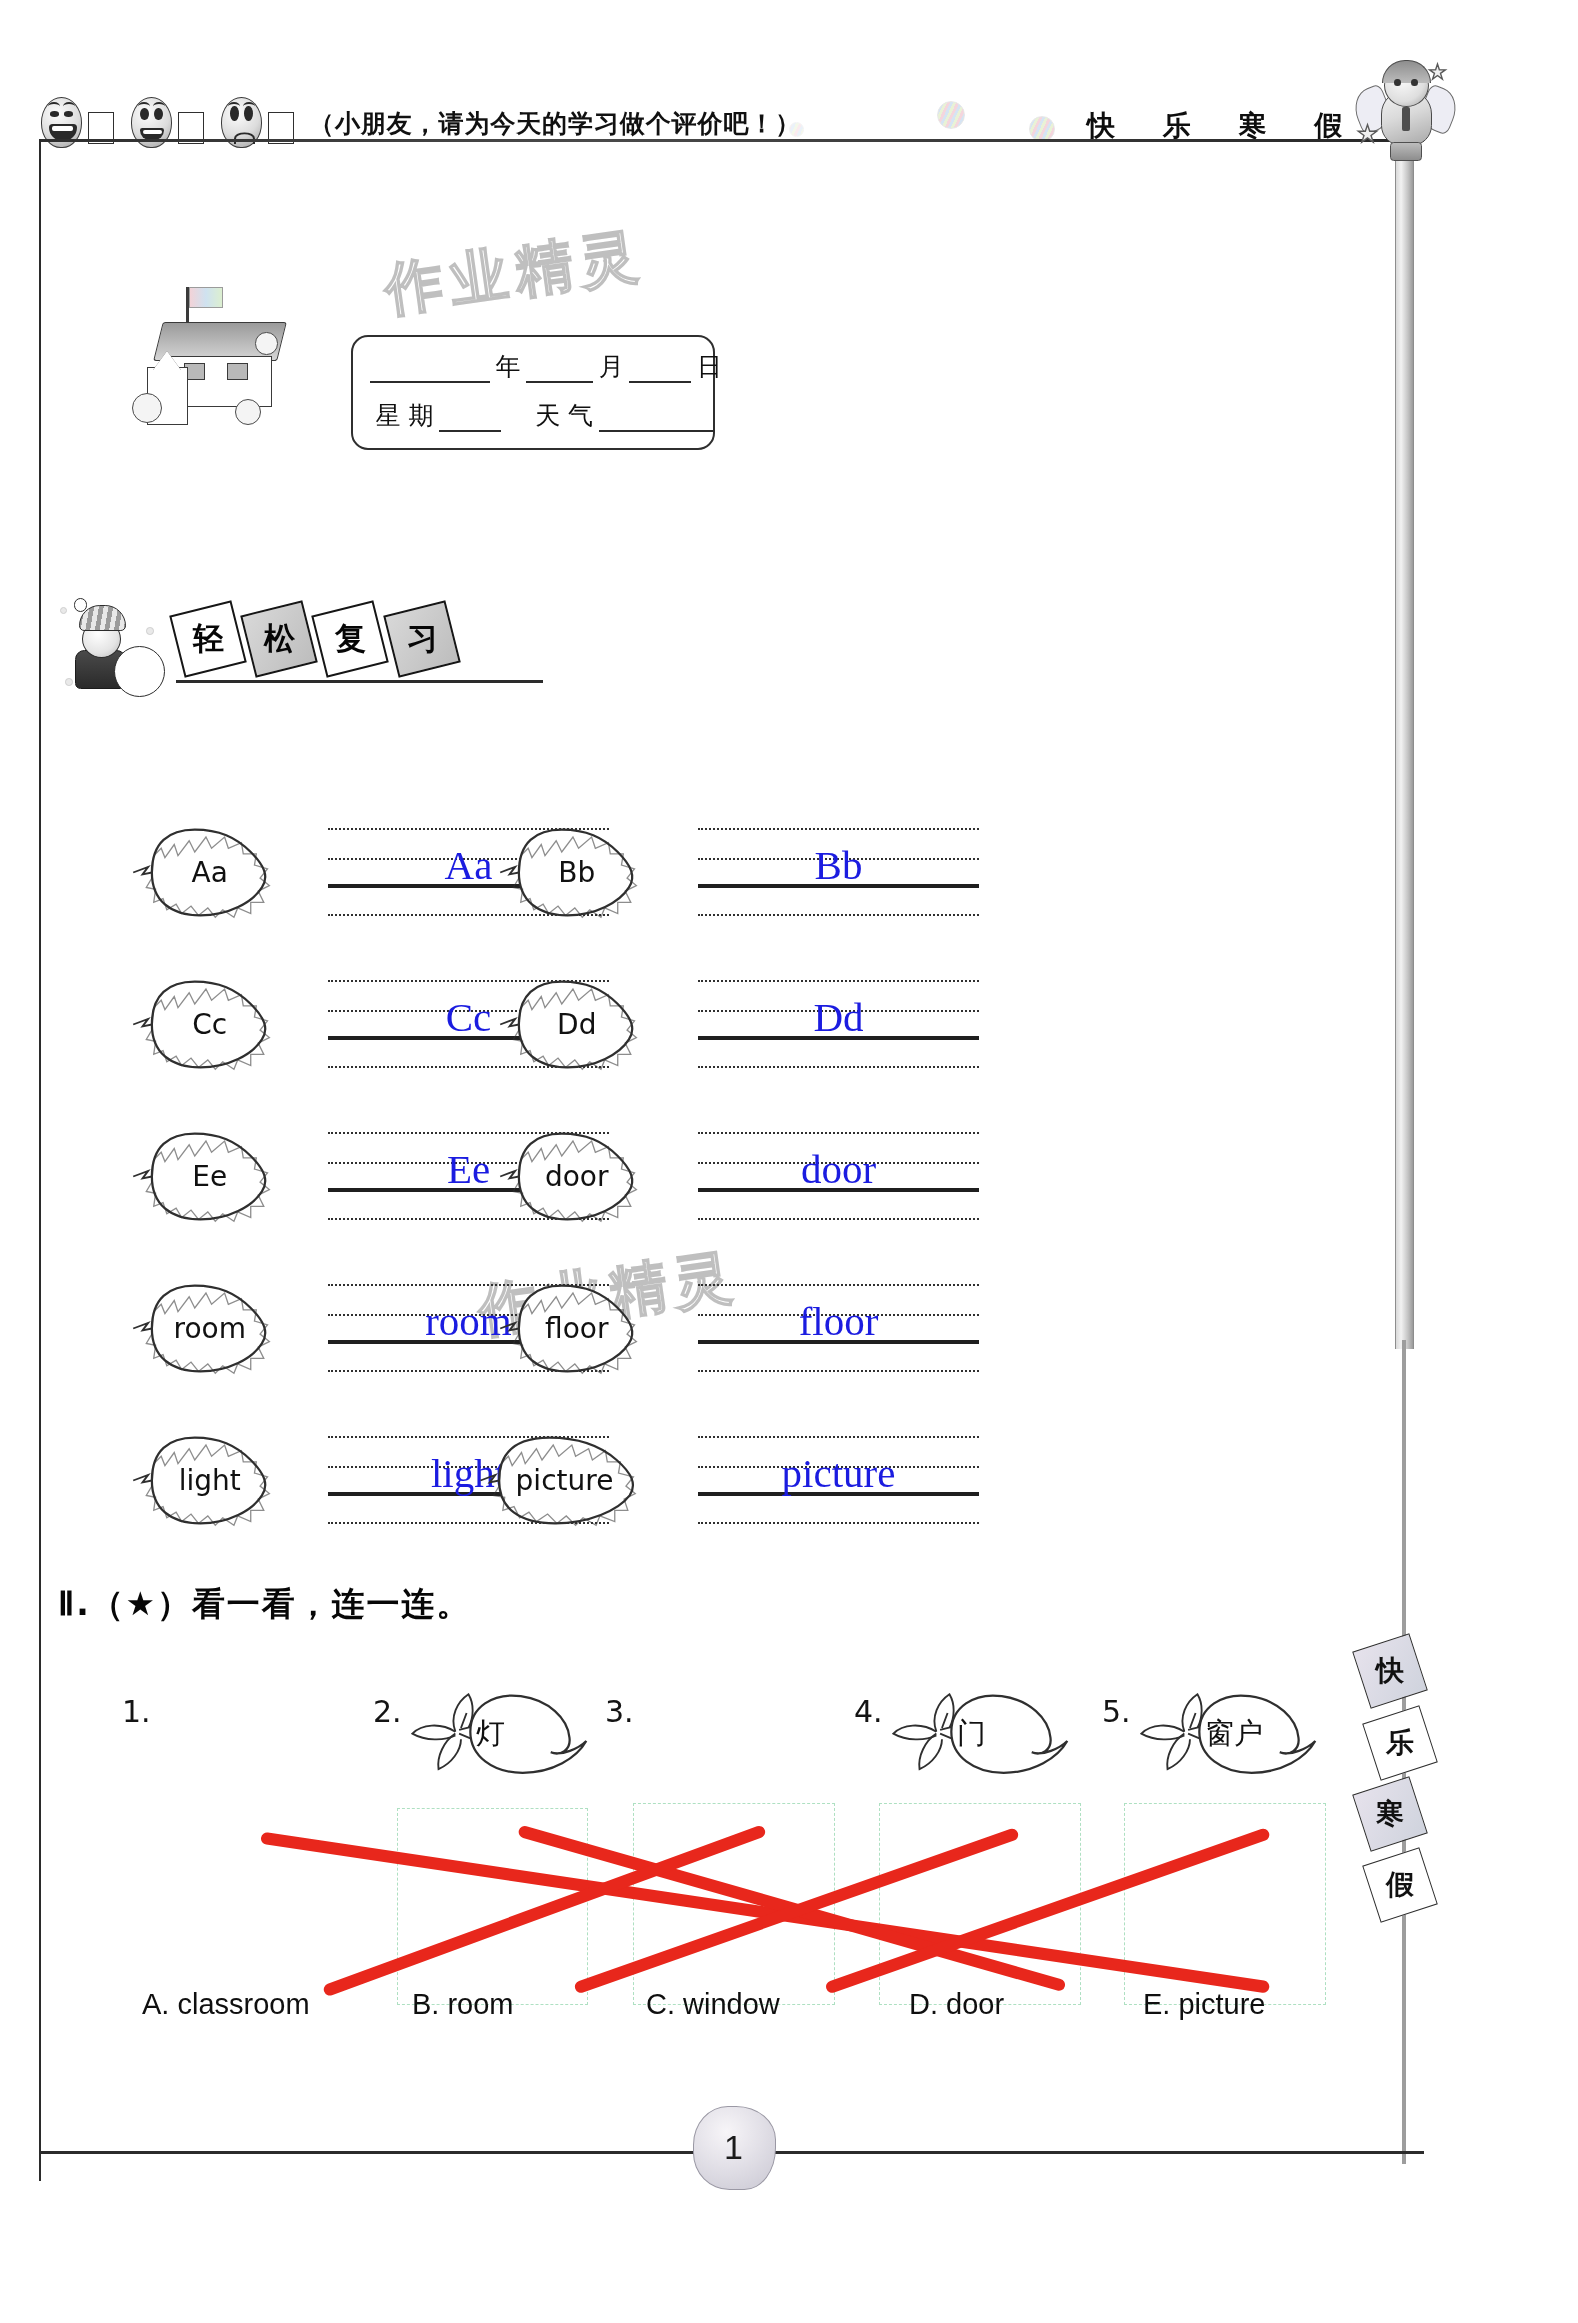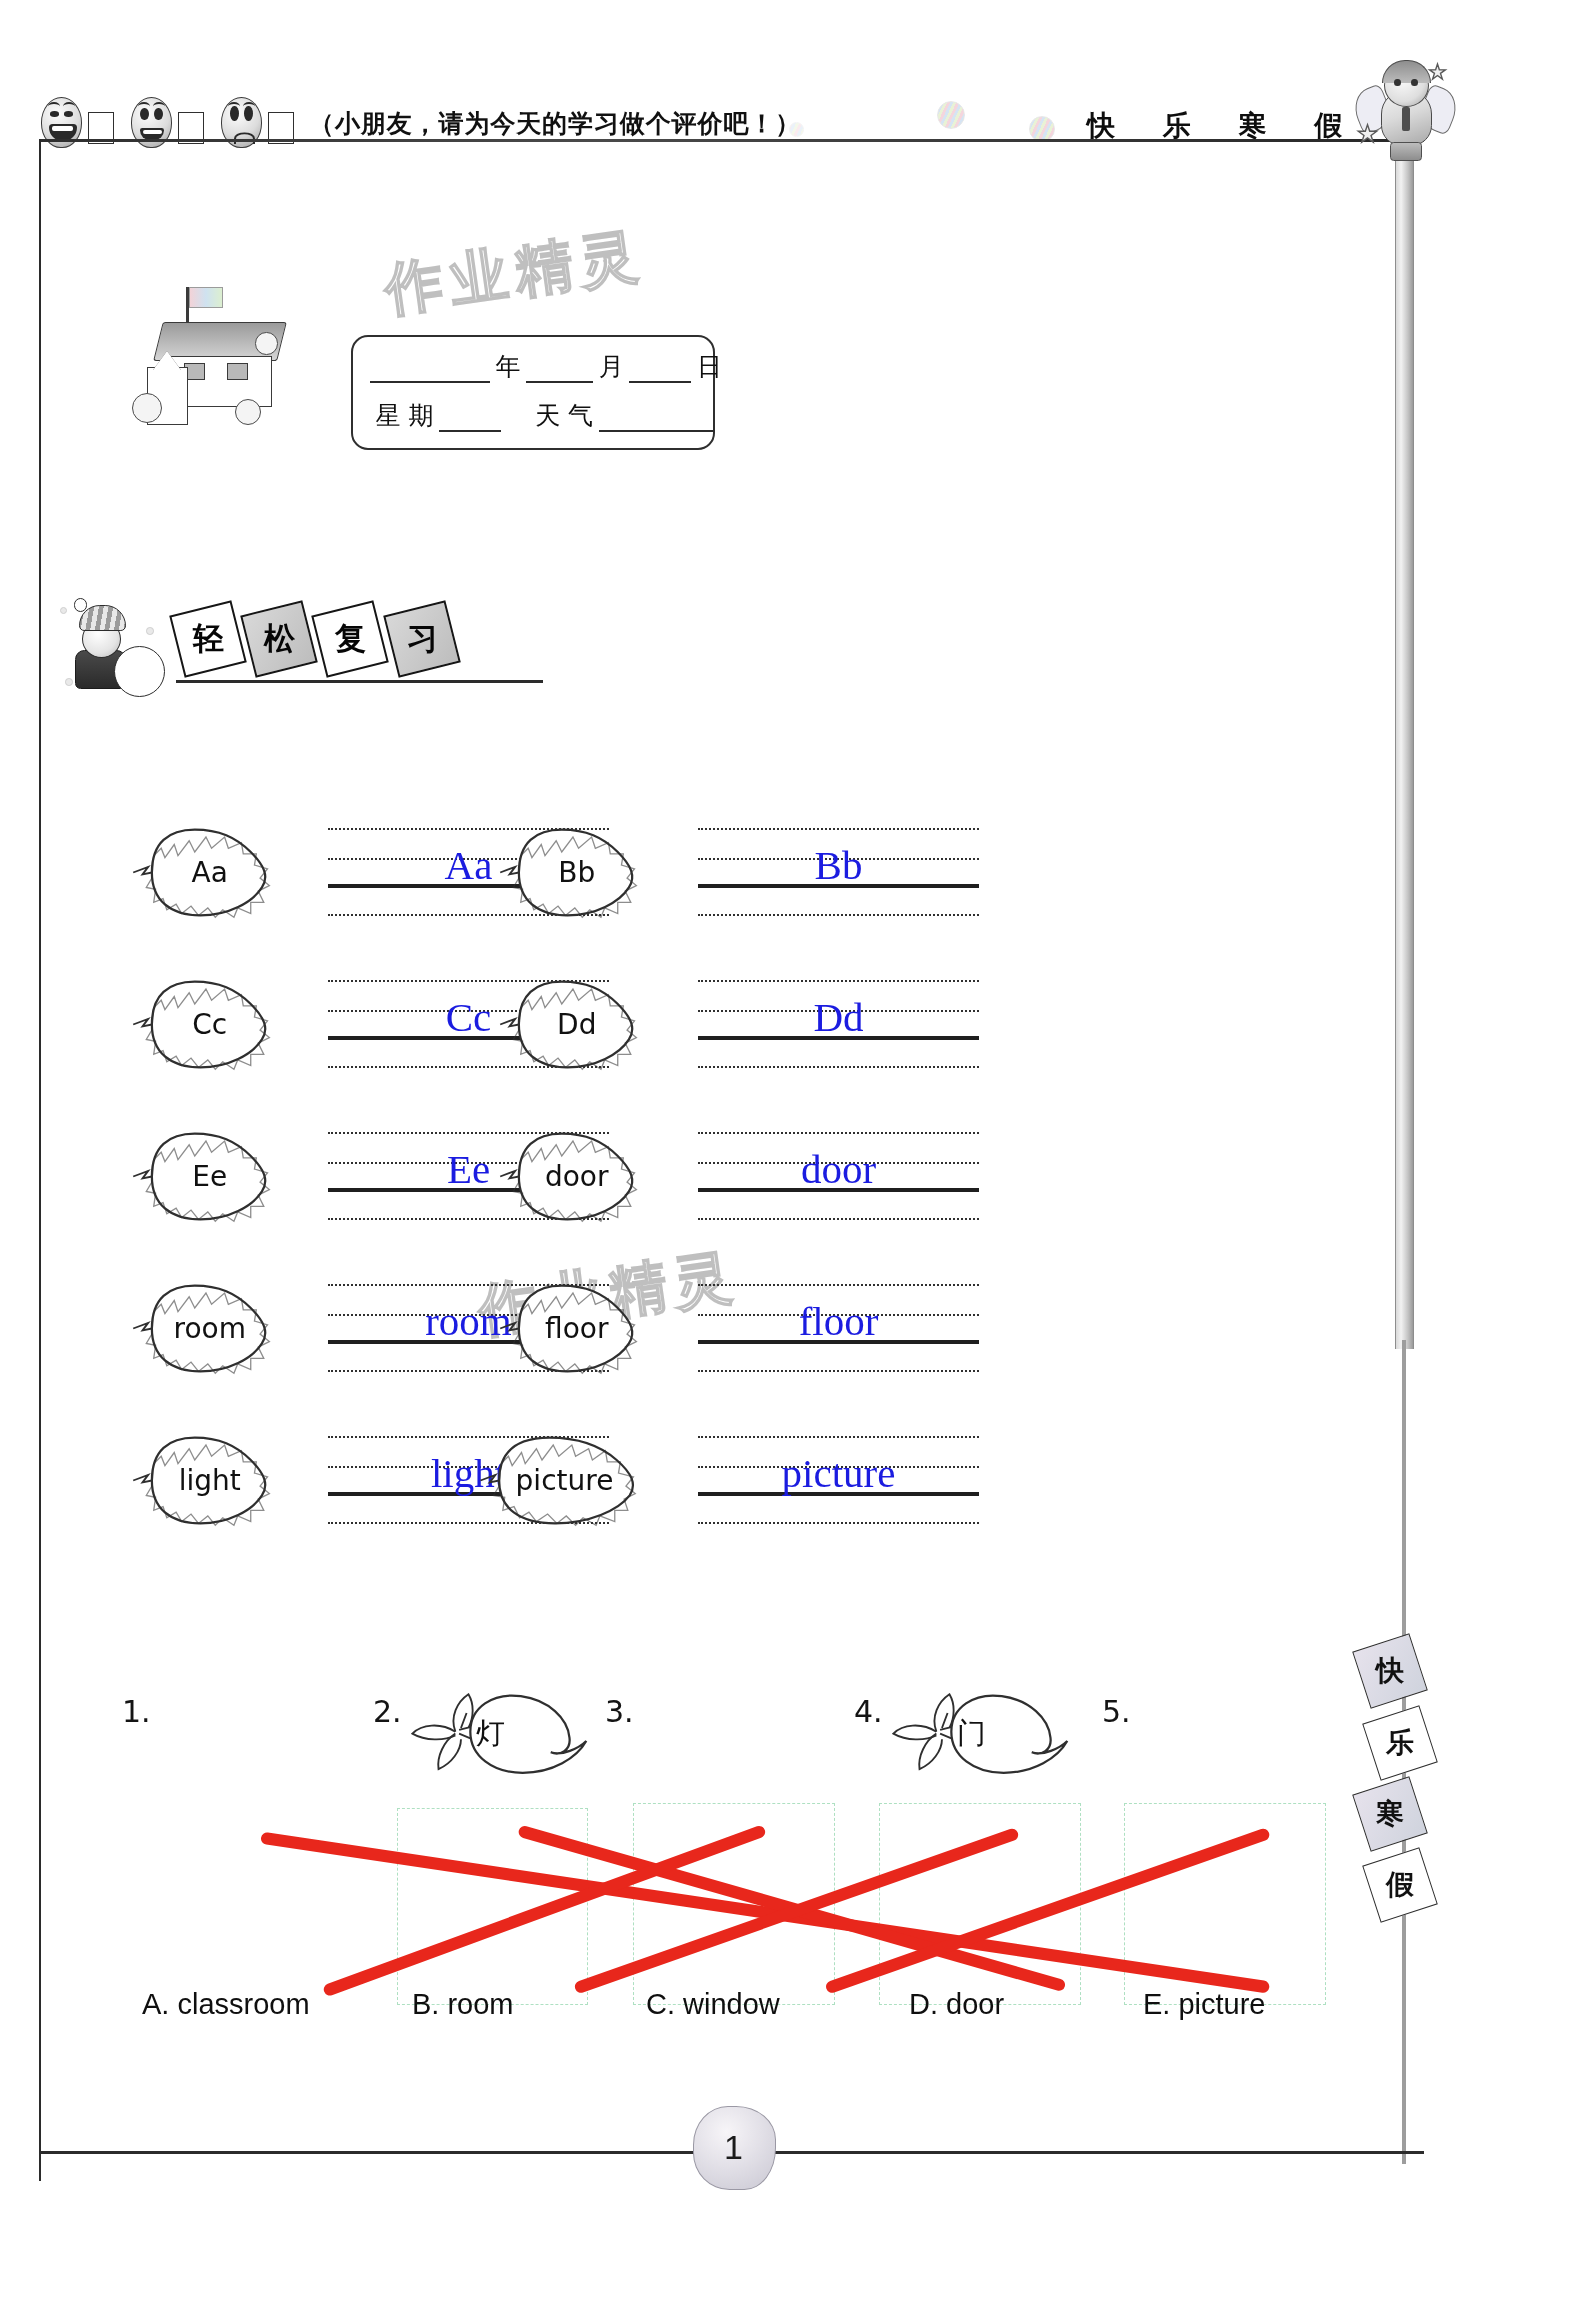--- a/index.html
+++ b/index.html
@@ -463,20 +463,23 @@
     <div class="lbl" style="width:178px;padding-left:17px;">picture</div>
   </div>
   <div class="writing" style="left:698px;top:1432px;">
     <div class="wl dot" style="top:3.7px;"></div>
     <div class="wl dot" style="top:34px;"></div>
     <div class="wl solid" style="top:60px;"></div>
     <div class="wl dot" style="top:90px;"></div>
     <div class="ans" style="top:17px;">picture</div>
   </div>
 
+  <div class="ex-head" style="left:58px;top:1582px;">
+    <span class="rn">Ⅱ</span><span>.（★）看一看，连一连。</span>
+  </div>
 
   <div class="rnum" style="left:122px;top:1694px;">1.</div>
 
   <div class="rnum" style="left:373px;top:1694px;">2.</div>
   <div class="radish" style="left:403px;top:1683px;">
     <svg width="187" height="103" viewBox="0 0 200 110">
       <g fill="none" stroke="#2f2f2f" stroke-width="2">
         <path d="M56 52 C50 36, 58 20, 70 12 C76 22, 76 36, 70 48"></path>
         <path d="M56 52 C40 42, 20 44, 10 54 C24 62, 44 62, 56 56"></path>
         <path d="M56 54 C44 62, 36 78, 38 92 C52 86, 62 72, 62 60"></path>
@@ -499,20 +502,33 @@
         <path d="M56 54 C44 62, 36 78, 38 92 C52 86, 62 72, 62 60"></path>
         <path d="M60 50 L76 46 M60 54 L74 60 M62 48 L68 32"></path>
       </g>
       <path d="M72 52 C72 26, 96 10, 126 14 C156 18, 176 38, 178 58 C180 72, 168 78, 158 74 C170 78, 188 70, 196 62
                C186 80, 160 96, 128 96 C96 96, 72 78, 72 52 Z" fill="#fff" stroke="#2f2f2f" stroke-width="2.4"></path>
     </svg>
     <div class="rlbl">门</div>
   </div>
 
   <div class="rnum" style="left:1102px;top:1694px;">5.</div>
+  <div class="radish" style="left:1132px;top:1683px;">
+    <svg width="187" height="103" viewBox="0 0 200 110">
+      <g fill="none" stroke="#2f2f2f" stroke-width="2">
+        <path d="M56 52 C50 36, 58 20, 70 12 C76 22, 76 36, 70 48"></path>
+        <path d="M56 52 C40 42, 20 44, 10 54 C24 62, 44 62, 56 56"></path>
+        <path d="M56 54 C44 62, 36 78, 38 92 C52 86, 62 72, 62 60"></path>
+        <path d="M60 50 L76 46 M60 54 L74 60 M62 48 L68 32"></path>
+      </g>
+      <path d="M72 52 C72 26, 96 10, 126 14 C156 18, 176 38, 178 58 C180 72, 168 78, 158 74 C170 78, 188 70, 196 62
+               C186 80, 160 96, 128 96 C96 96, 72 78, 72 52 Z" fill="#fff" stroke="#2f2f2f" stroke-width="2.4"></path>
+    </svg>
+    <div class="rlbl">窗户</div>
+  </div>
 
   <div class="optbox" style="left:397px;top:1808px;width:191px;height:197px;"></div>
   <div class="optbox" style="left:633px;top:1803px;width:202px;height:202px;"></div>
   <div class="optbox" style="left:879px;top:1803px;width:202px;height:202px;"></div>
   <div class="optbox" style="left:1124px;top:1803px;width:202px;height:202px;"></div>
 
   <svg class="match-svg" viewBox="0 0 1685 2480" width="1579" height="2324">
     <g stroke="#e8271c" stroke-width="13" stroke-linecap="round" fill="none">
 
       <line x1="285" y1="1962" x2="1348" y2="2120"></line>

